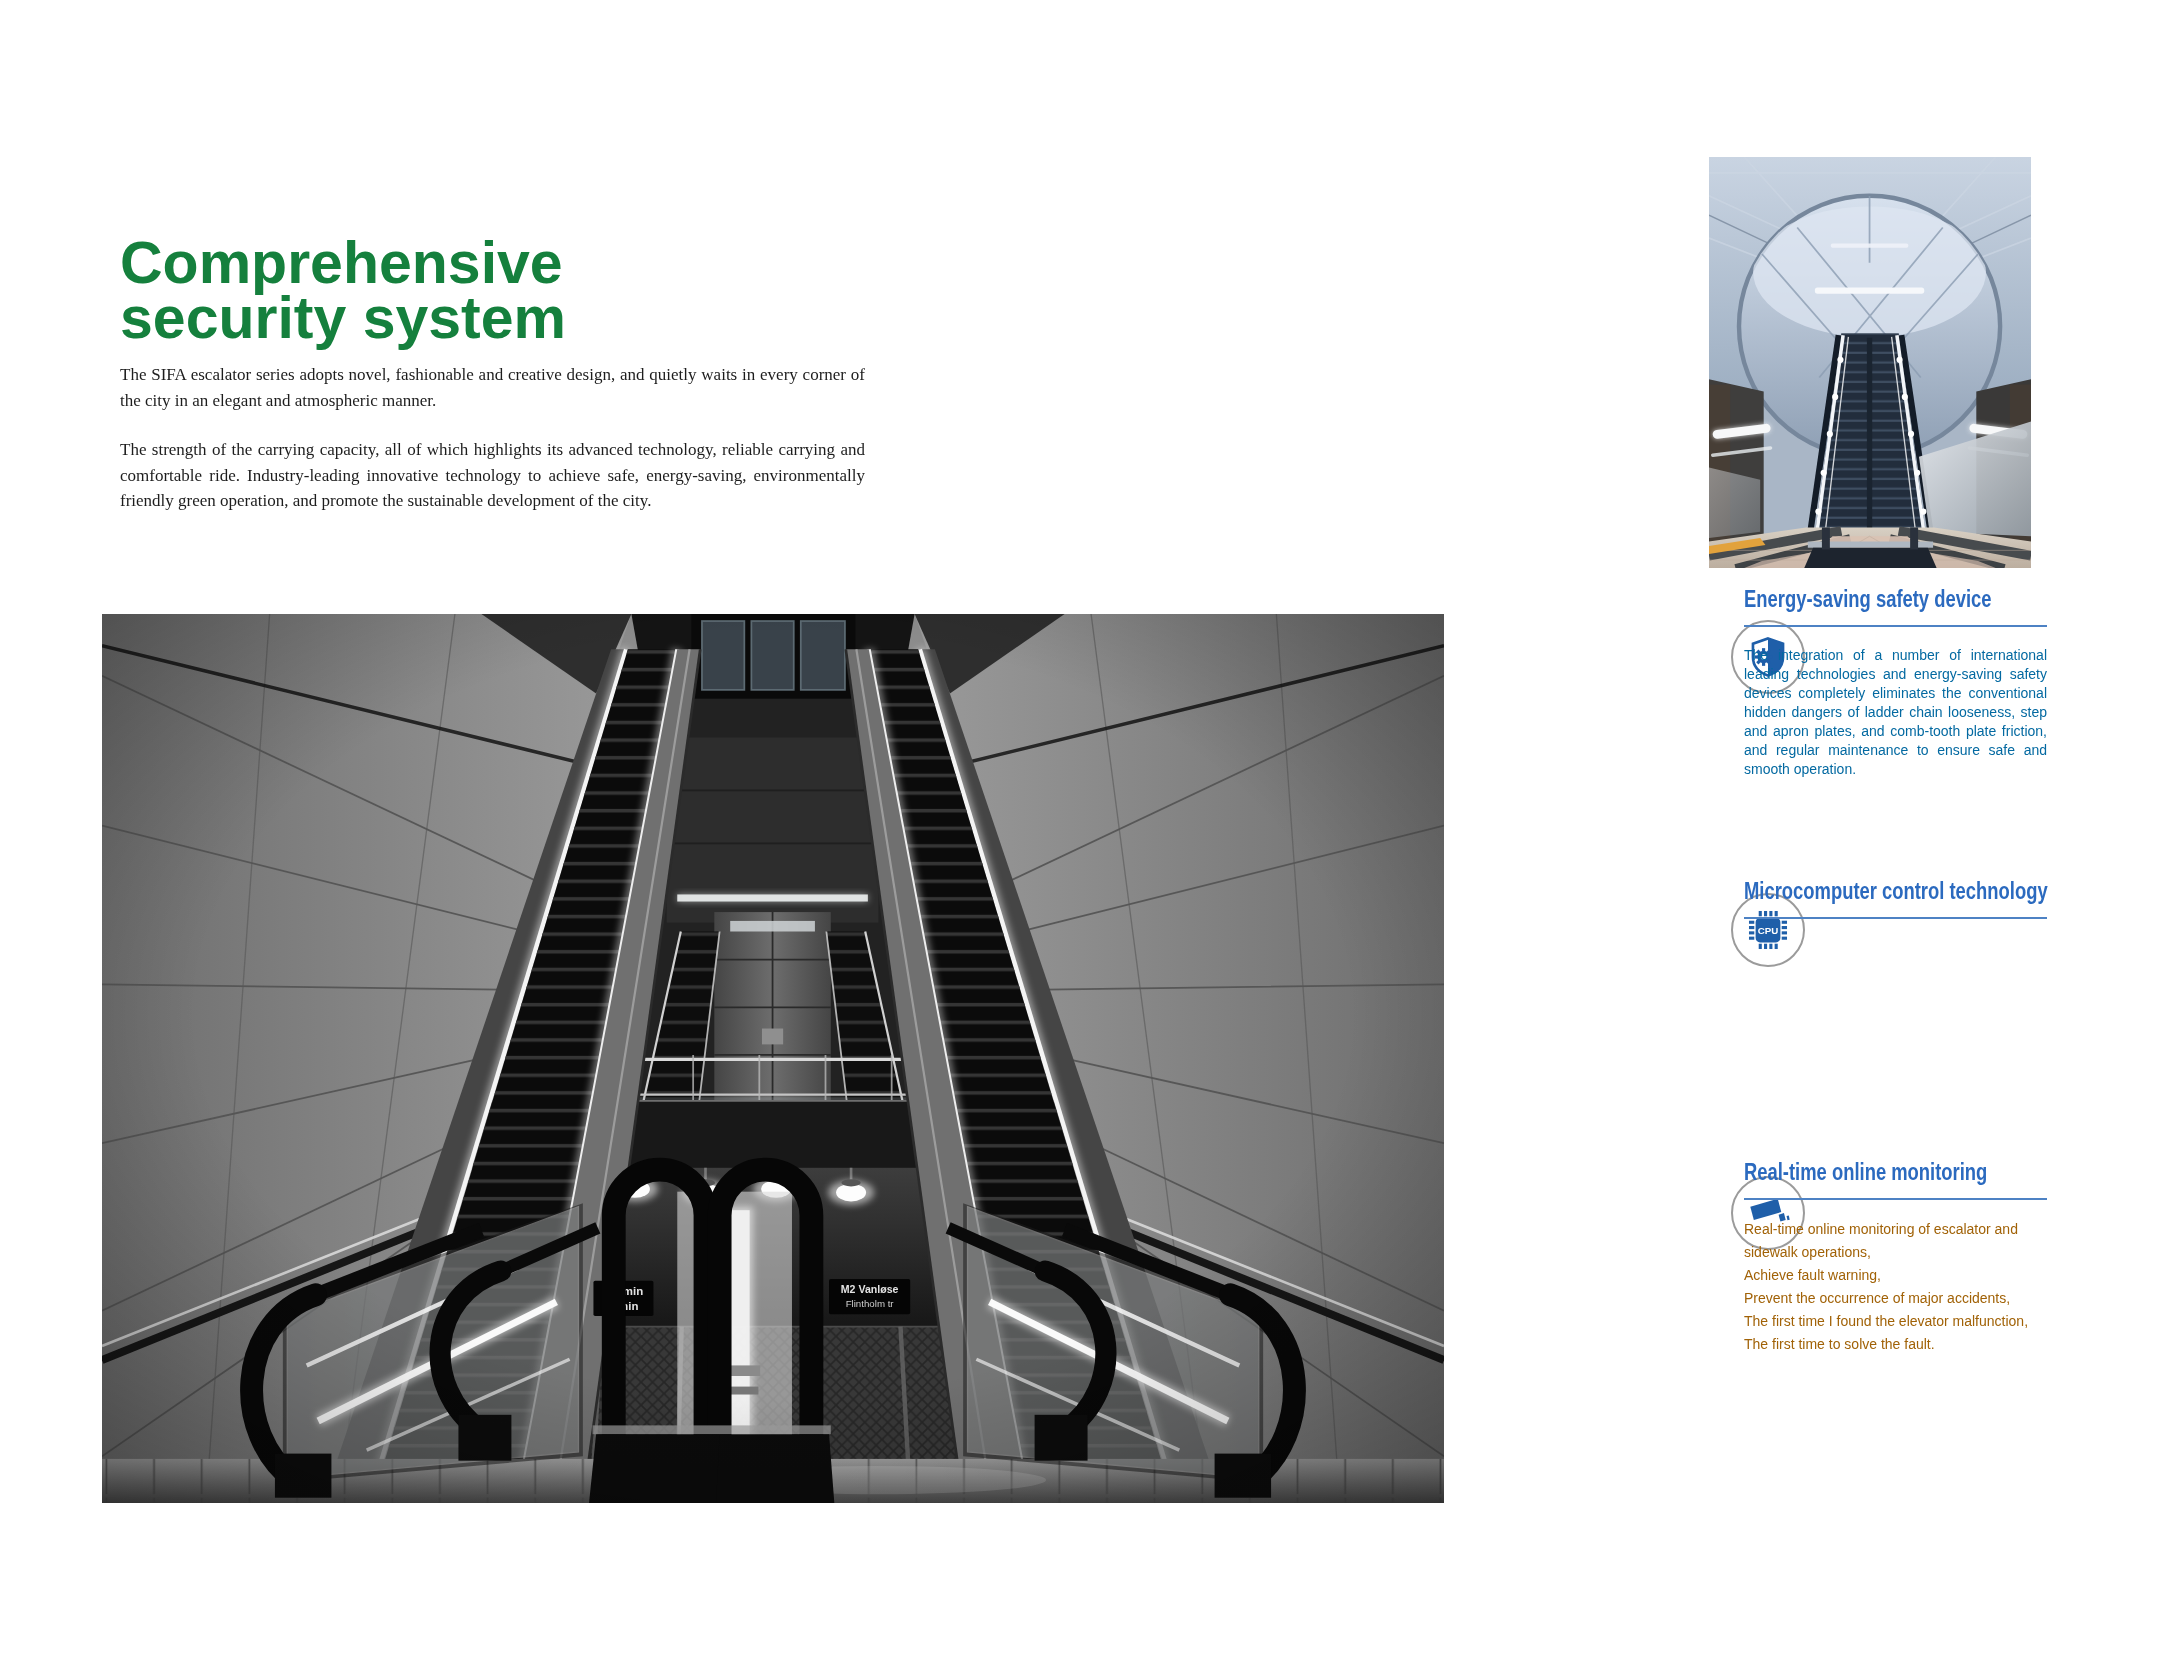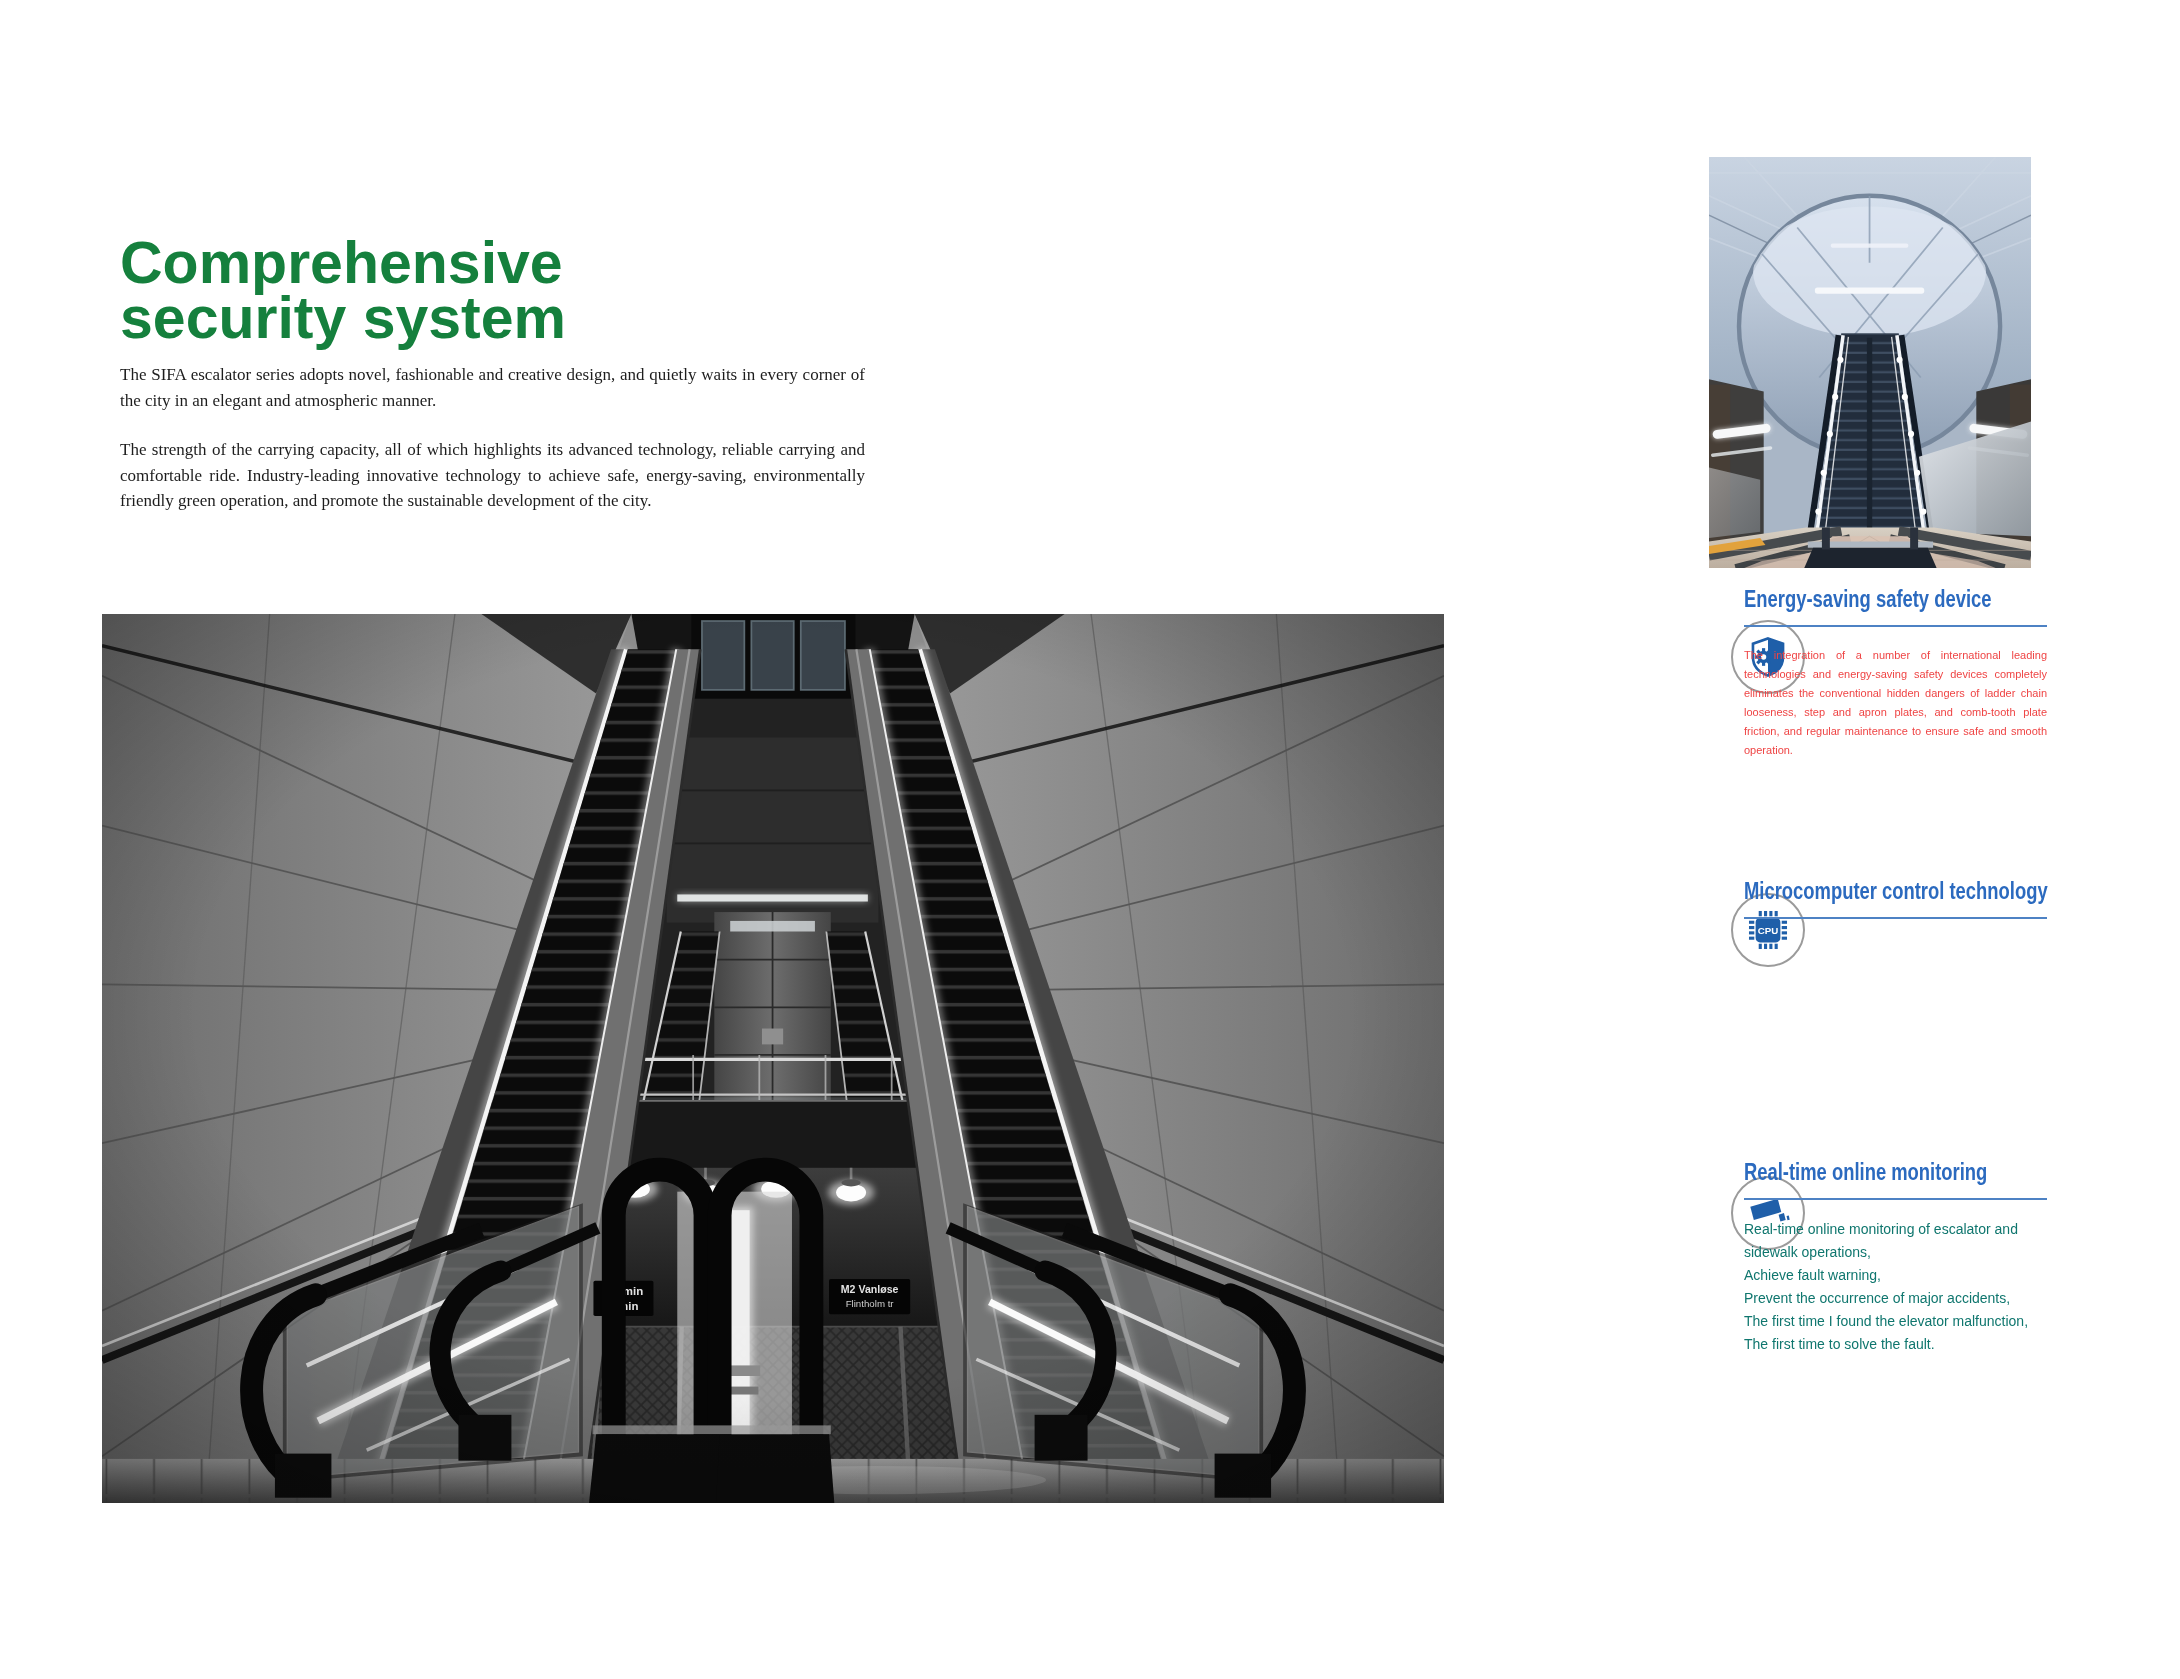--- a/index.html
+++ b/index.html
@@ -24,25 +24,25 @@
   .side-photo { position:absolute; left:1709px; top:157px; width:322px; height:411px; }
   .side-photo svg { width:100%; height:100%; display:block; }
   
   .feature { position:absolute; left:1744px; width:303px; }
   .feature h3 {
     margin:0; font-size:23px; font-weight:bold; color:#2b6abf;
     white-space:nowrap; transform:scaleX(.8); transform-origin:left center;
   }
   .feature .rule { height:2.6px; background:#4d82c4; margin-top:11.5px; }
   .feature .body {
-    margin-top:19.4px; font-size:11px; line-height:19px;
-    color:#ef4444; text-align:justify;
+    margin-top:19.4px; font-size:14px; line-height:19px;
+    color:#0369a1; text-align:justify;
   }
   .feature .lines { margin-top:17.6px; }
-  .feature .lines div { font-size:14px; line-height:23px; color:#0f766e; }
+  .feature .lines div { font-size:14px; line-height:23px; color:#a16207; }
   .icon-circle {
     position:absolute; left:1731px; width:74px; height:74px; box-sizing:border-box;
     border:2.6px solid #9b9b9b; border-radius:50%; background:#fff;
     display:flex; align-items:center; justify-content:center;
   }
 </style>
 </head>
 <body>
 
 <div id="page">

